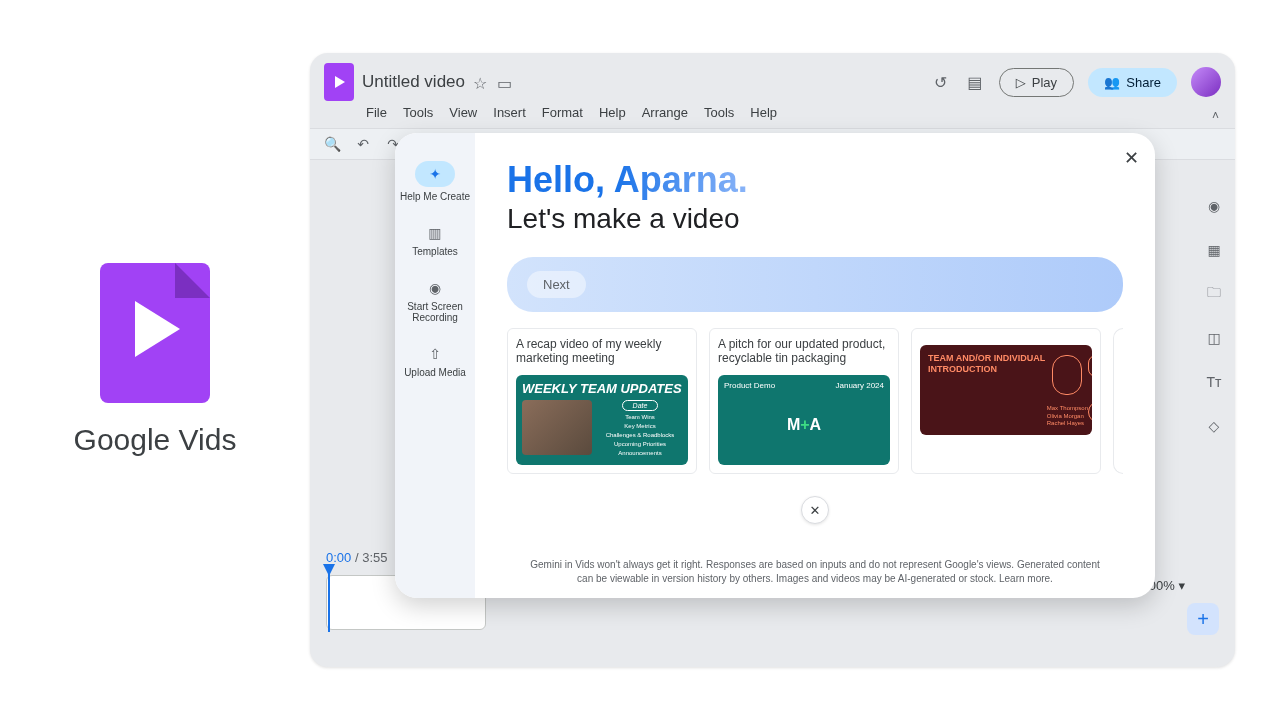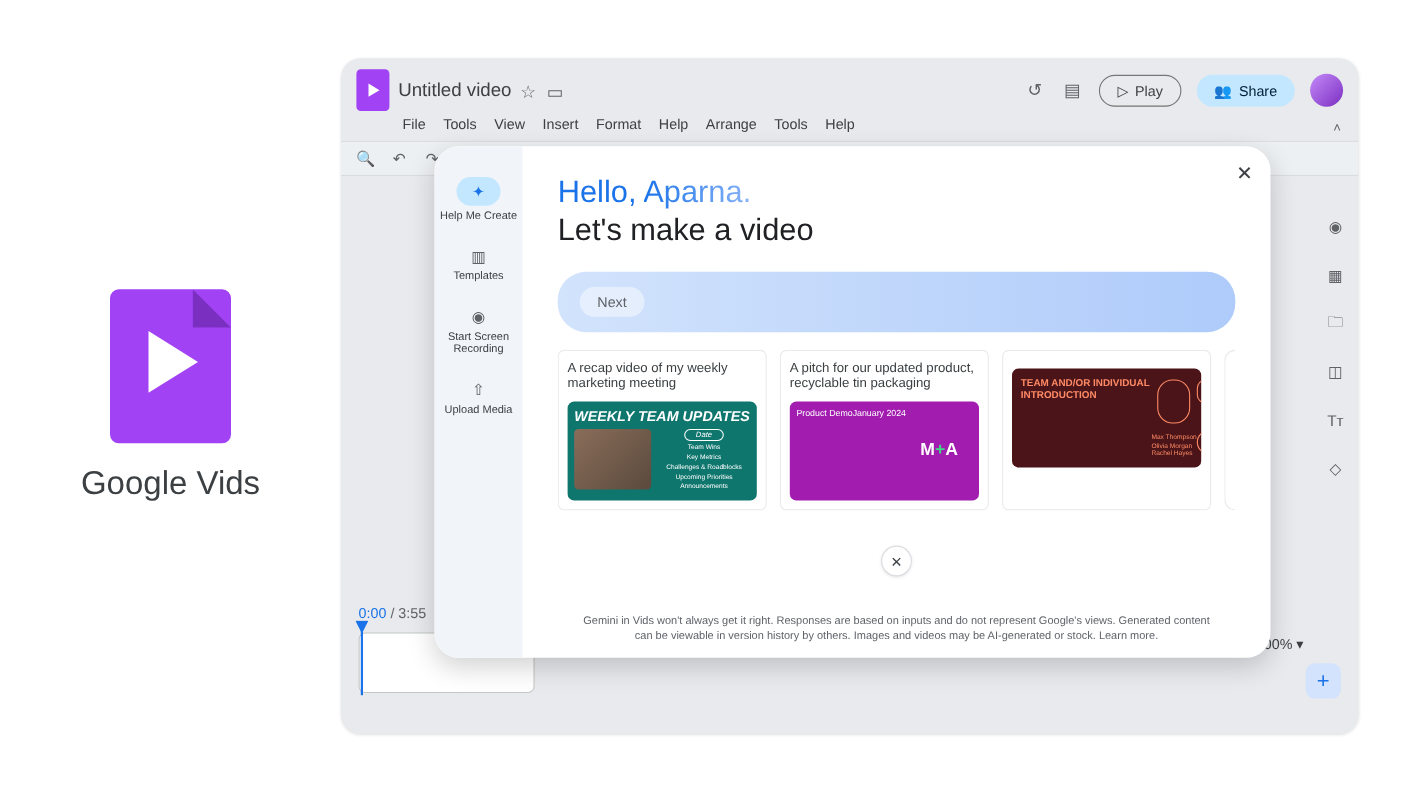--- a/index.html
+++ b/index.html
@@ -39,36 +39,36 @@
 .playhead{position:absolute;left:-4px;top:-12px;width:12px;height:12px;background:#1a73e8;clip-path:polygon(0 0,100% 0,50% 100%)}
 .playhead-line{position:absolute;left:1px;top:-4px;width:2px;height:60px;background:#1a73e8}
 
 .modal{position:absolute;top:80px;left:85px;width:760px;height:465px;background:#fff;border-radius:22px;box-shadow:0 8px 24px rgba(0,0,0,.18);display:flex;overflow:hidden}
 .modal-side{width:85px;background:#f1f4f9;display:flex;flex-direction:column;align-items:center;gap:22px;padding:28px 4px;font-size:10px;color:#3c4043;text-align:center}
 .side-item{display:flex;flex-direction:column;align-items:center;gap:4px;cursor:pointer}
 .pill{background:#c2e7ff;border-radius:14px;padding:5px 14px;display:flex;align-items:center;justify-content:center}
 .sparkle{color:#1a73e8;font-size:14px}
 .modal-body{flex:1;padding:26px 32px 12px;position:relative;display:flex;flex-direction:column}
 .close-x{position:absolute;top:14px;right:16px;font-size:18px;color:#3c4043;cursor:pointer}
-.hero-hello{font-size:28px;font-weight:400}
+.hero-hello{font-size:36px;font-weight:700}
 .h-blue{color:#1a73e8}
 .h-grad{background:linear-gradient(90deg,#1a73e8,#8ab4f8);-webkit-background-clip:text;-webkit-text-fill-color:transparent}
 .hero-sub{font-size:28px;color:#202124;margin-top:2px}
 .prompt-bar{margin-top:22px;background:linear-gradient(90deg,#d2e3fc,#aecbfa);border-radius:26px;padding:14px 14px 14px 20px;display:flex;align-items:center;gap:10px}
 .prompt-text{flex:1;font-size:13px;color:#3c4043}
 .next-btn{background:rgba(255,255,255,.45);border-radius:18px;padding:6px 16px;font-size:13px;color:#5f6368;cursor:pointer}
 .cards{margin-top:16px;display:flex;gap:12px;overflow:hidden}
 .card{width:190px;flex:none;border:1px solid #e8eaed;border-radius:6px;padding:8px;font-size:12px;color:#3c4043}
 .card-thumb{height:90px;border-radius:6px;margin-top:8px;position:relative;overflow:hidden}
 .th1{background:#0f766e;color:#fff;padding:6px;font-size:13px;font-weight:700;font-style:italic}
 .th1-body{display:flex;gap:6px;margin-top:4px}
 .th1-img{width:70px;height:55px;background:linear-gradient(135deg,#8a6d5a,#5a4a3d);border-radius:4px}
 .th1-meta{flex:1;display:flex;flex-direction:column;align-items:center;gap:3px;font-size:6px;font-style:normal;font-weight:400}
 .date-pill{border:1px solid #fff;border-radius:8px;padding:1px 10px;font-size:7px;font-style:italic}
-.th2{background:#a21caf;color:#fff;padding:6px;font-size:8px;display:flex;flex-direction:row}
+.th2{background:#0f766e;color:#fff;padding:6px;font-size:8px;display:flex;flex-direction:column}
 .th2-top{display:flex;justify-content:space-between}
 .th2-logo{flex:1;display:flex;align-items:center;justify-content:center;font-size:16px;font-weight:700}
 .th2-plus{color:#3ddc84}
 .th3{background:#4a1418;padding:8px;display:flex;gap:6px}
 .th3-left{color:#ff8a65;font-size:9px;font-weight:700;line-height:1.2}
 .th3-shapes{flex:1;position:relative}
 .th3-shapes div{position:absolute;border:1px solid #ff8a65;border-radius:8px}
 .card-title{min-height:30px}
 .shuffle{position:absolute;bottom:74px;left:50%;transform:translateX(-50%);width:28px;height:28px;border-radius:50%;background:#fff;border:1px solid #dadce0;display:flex;align-items:center;justify-content:center;font-size:13px;cursor:pointer;color:#3c4043;box-shadow:0 1px 3px rgba(0,0,0,.1)}
 .disclaimer{margin-top:auto;font-size:10px;color:#5f6368;text-align:center;padding:6px 20px 0;line-height:1.4}

